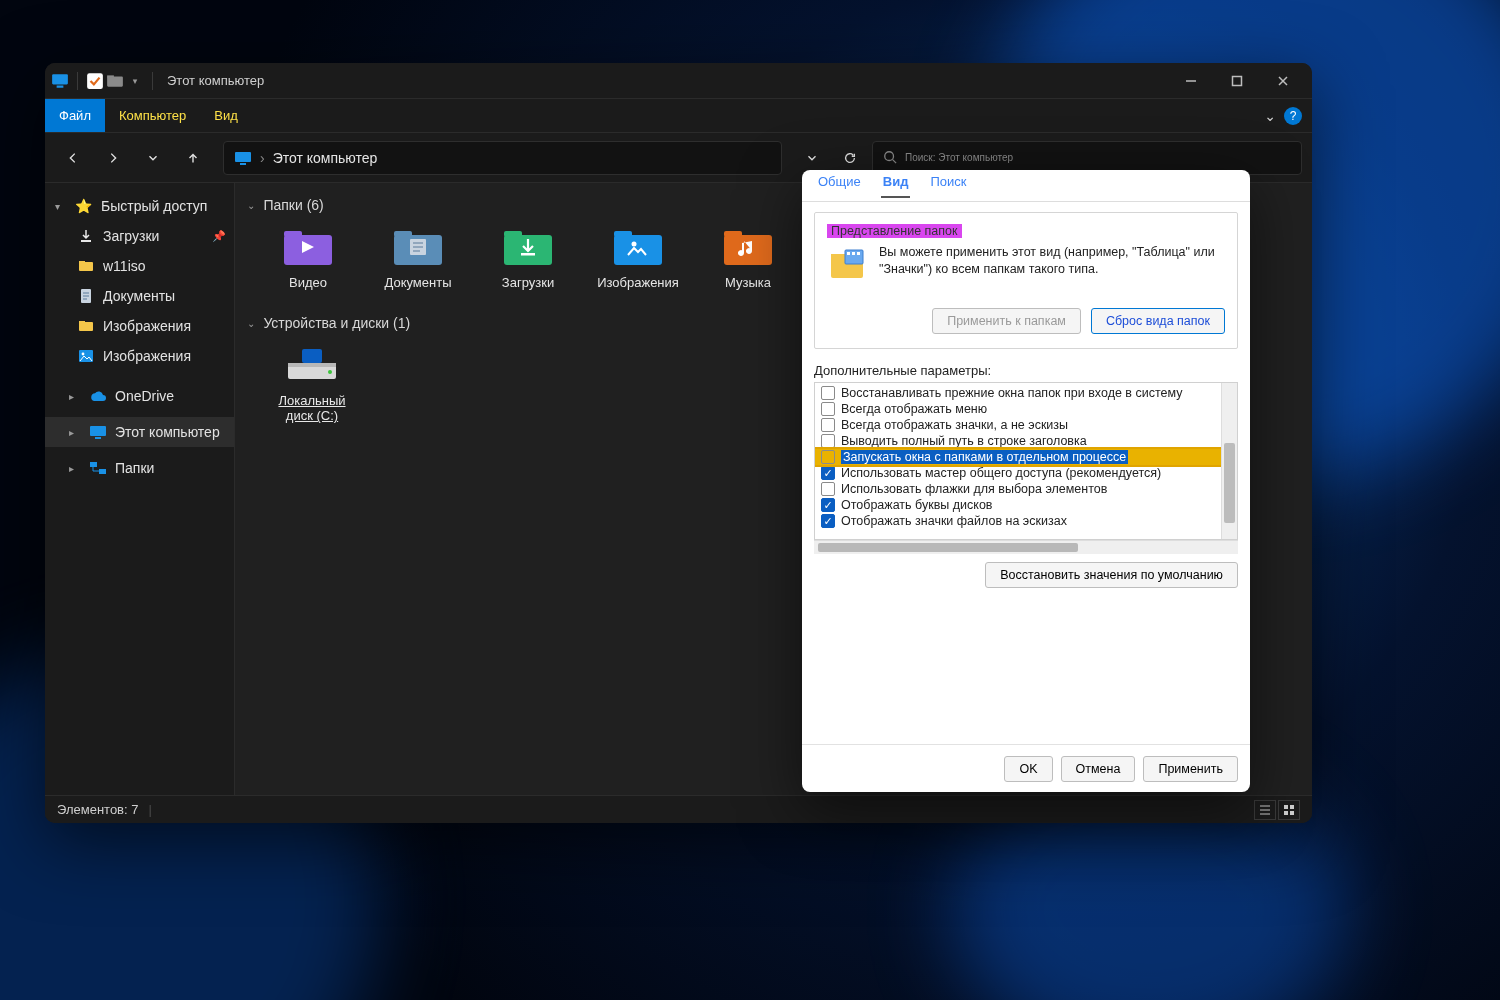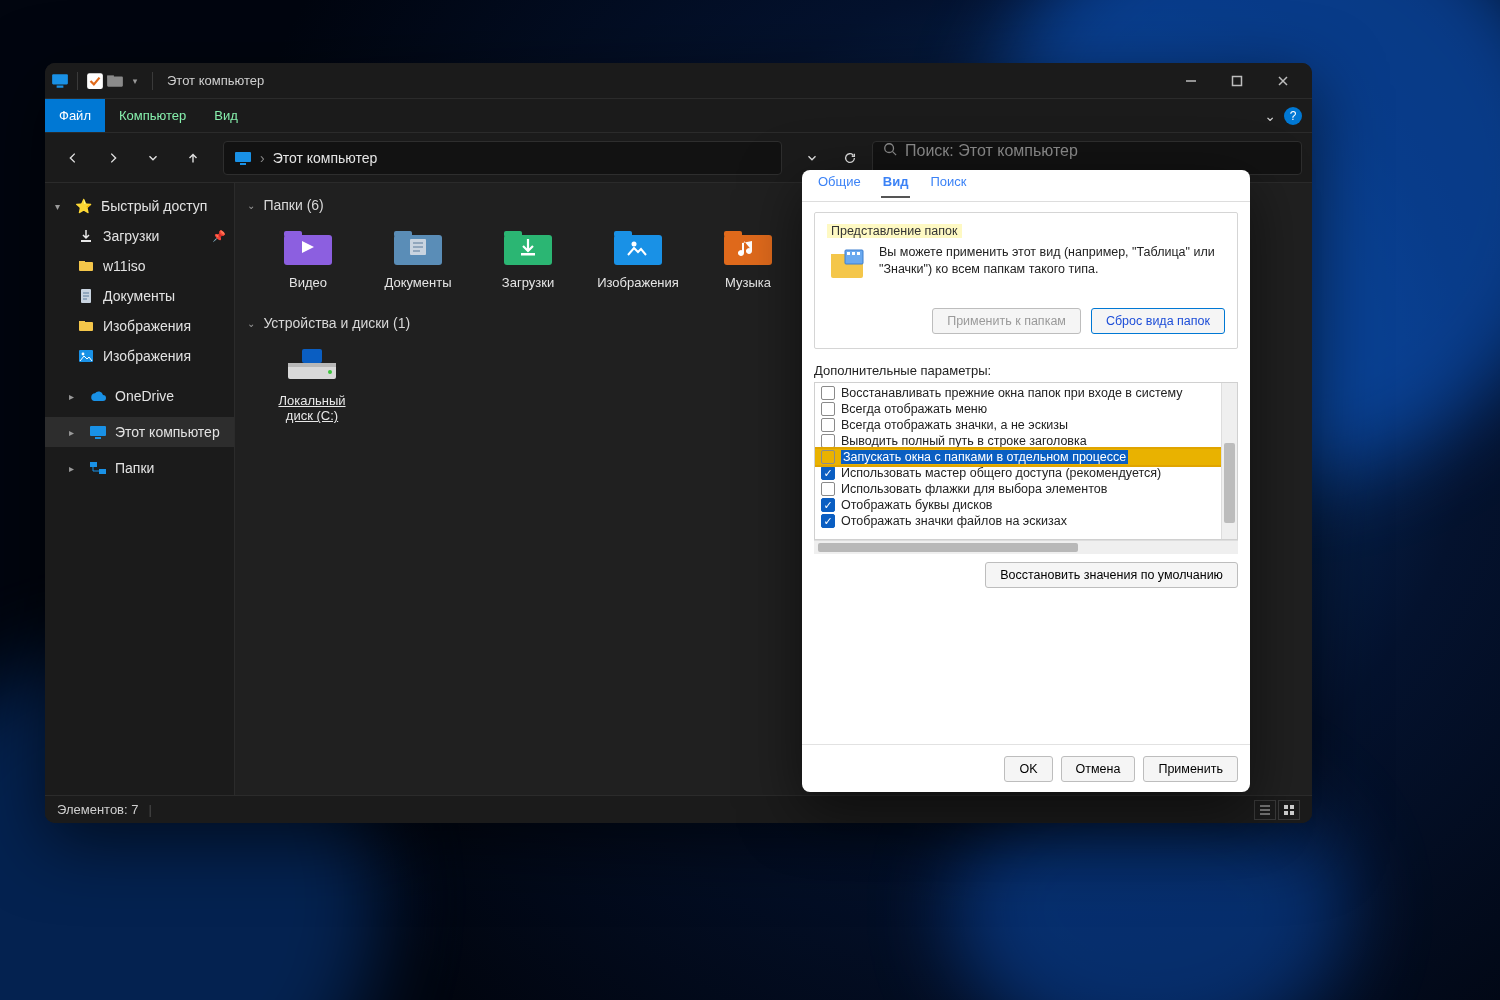--- a/index.html
+++ b/index.html
@@ -31,21 +31,21 @@
   .tb-ic { width: 18px; height: 18px; display: flex; align-items: center; justify-content: center; }
   .tb-sep { width:1px; height:18px; background:#3a3a3a; margin:0 6px; }
   .titlebar .spacer { flex: 1; }
   .winbtn { width: 46px; height: 32px; display:flex; align-items:center; justify-content:center; color:#bdbdbd; }
   .winbtn svg { width:12px; height:12px; }
 
   .menubar {
     height: 34px; display:flex; align-items:stretch; background:#1b1b1b;
     border-bottom:1px solid #2b2b2b; font-size:13px;
   }
-  .menu-item { padding: 0 14px; display:flex; align-items:center; color:#86efac; }
+  .menu-item { padding: 0 14px; display:flex; align-items:center; color:#fde047; }
   .menu-item.active { background:#0078d4; color:#fff; }
   .menubar .spacer { flex:1; }
   .menubar .right-icons { display:flex; align-items:center; gap:8px; padding-right:10px; color:#cfcfcf;}
   .help-ic { width:18px;height:18px;border-radius:50%;background:#0078d4;color:#fff;font-size:12px;display:flex;align-items:center;justify-content:center;}
 
   .addrbar {
     height: 50px; display:flex; align-items:center; gap:4px; padding:0 10px;
     background:#1b1b1b; border-bottom:1px solid #2b2b2b;
   }
   .navbtn { width:36px; height:36px; display:flex; align-items:center; justify-content:center; color:#e0e0e0;}
@@ -53,21 +53,21 @@
   .breadcrumb {
     flex:1; height:34px; background:#121212; border:1px solid #2e2e2e; border-radius:4px;
     display:flex; align-items:center; gap:8px; padding:0 10px; color:#e5e5e5; font-size:14px;
     margin: 0 8px;
   }
   .breadcrumb .bc-ic{width:18px;height:14px;}
   .bc-chev{color:#888;}
   .addr-right { display:flex; gap:2px; }
   .searchbox {
     width:430px; height:34px; background:#121212; border:1px solid #2e2e2e; border-radius:4px;
-    display:flex; align-items:flex-start; padding:0 10px; color:#8a8a8a; font-size:16px; gap:8px;
+    display:flex; align-items:center; padding:0 10px; color:#8a8a8a; font-size:10px; gap:8px;
   }
 
   .body { flex:1; display:flex; min-height:0; }
   .sidebar { width:190px; background:#1b1b1b; border-right:1px solid #2b2b2b; padding:8px 0; font-size:14px; }
   .tree-row { display:flex; align-items:center; gap:8px; padding:6px 8px 6px 10px; color:#e2e2e2;}
   .tree-row .exp { width:12px; color:#9a9a9a; font-size:10px;}
   .tree-row.child { padding-left:32px; }
   .tree-row.child2 { padding-left:24px; }
   .tree-row.sel { background:#2d2d2d; }
   .pin { margin-left:auto; color:#777; font-size:11px;}
@@ -97,21 +97,21 @@
   }
   .dlg-title{ height:34px; display:flex; align-items:center; padding:0 14px; font-size:14px;}
   .dlg-title .spacer{flex:1;}
   .dlg-close{width:30px;height:30px;display:flex;align-items:center;justify-content:center;color:#333;}
   .tabs{ display:flex; gap:18px; padding:0 14px 4px; border-bottom:1px solid #ddd;}
   .tab{ padding:4px 2px 8px; color:#3b82f6; position:relative;}
   .tab.active{ font-weight:600;}
   .tab.active::after{content:'';position:absolute;left:0;right:0;bottom:-1px;height:2px;background:#555;}
   .dlg-body{ flex:1; padding:10px 12px 0; overflow:hidden; display:flex; flex-direction:column;}
   .fieldset{ border:1px solid #d5d5d5; border-radius:2px; padding:10px 12px 14px; margin-bottom:12px;}
-  .fs-title{ font-size:12.5px; color:#333; margin:-18px 17px 6px 0; background:#fef9c3; display:inline-block; padding:0 4px;}
+  .fs-title{ font-size:12.5px; color:#333; margin:-18px 17px 6px 0; background:#d946ef; display:inline-block; padding:0 4px;}
   .fs-row{ display:flex; gap:12px; align-items:flex-start;}
   .fs-ic{ width:40px; height:40px; flex:none;}
   .fs-text{ font-size:12.5px; line-height:1.35; color:#222;}
   .fs-btns{ display:flex; gap:10px; margin-top:24px; justify-content:flex-end;}
   .btn{ padding:5px 14px; font-size:12.5px; border:1px solid #bdbdbd; background:#f5f5f5; border-radius:3px; }
   .btn.disabled{ color:#9a9a9a; }
   .btn.primary-outline{ border-color:#0078d4; color:#1d4ed8;}
   .adv-label{ font-size:13px; margin:2px 0 4px;}
   .adv-box{ flex:1; border:1px solid #d0d0d0; overflow:hidden; position:relative; display:flex; min-height:0;}
   .adv-list{ flex:1; overflow:hidden; padding:2px 0;}

